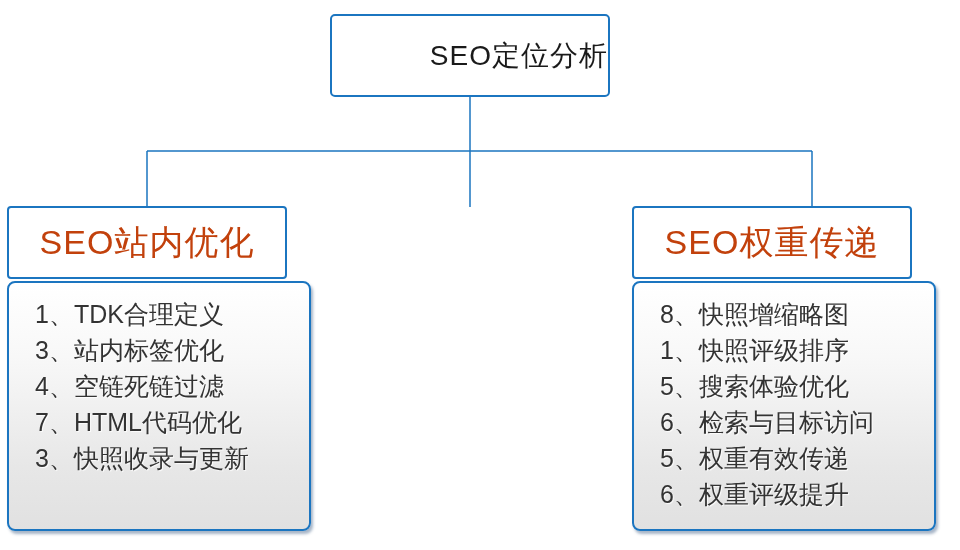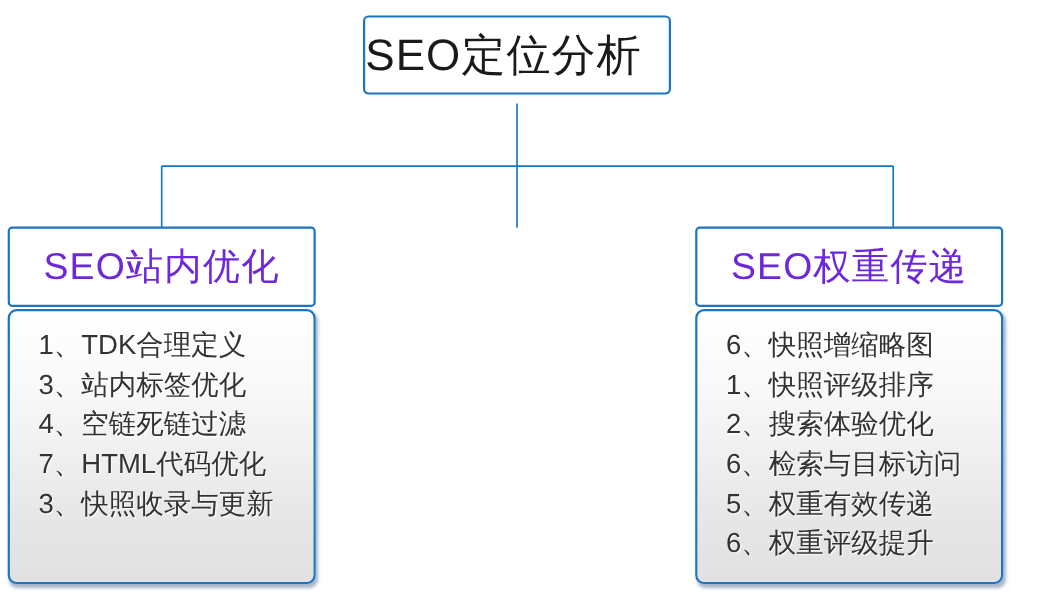--- a/index.html
+++ b/index.html
@@ -17,55 +17,55 @@
   }
   .connectors {
     position: absolute;
     left: 0; top: 0;
     width: 960px; height: 550px;
     pointer-events: none;
   }
   .root-node {
     position: absolute;
     left: 330px; top: 14px;
-    width: 280px; height: 72px;
+    width: 280px; height: 83px;
     box-sizing: border-box;
     background: #ffffff;
     border: 2px solid var(--border-blue, #1b75c0);
     border-radius: 5px;
     display: flex;
     align-items: center;
-    justify-content: flex-start;
-    font-size: 40px;
+    justify-content: flex-end;
+    font-size: 28px;
     color: #1a1a1a;
     letter-spacing: 1px;
   }
   .column {
     position: absolute;
     top: 206px;
     width: 280px;
   }
   .col-header {
     box-sizing: border-box;
     width: 280px; height: 73px;
     background: #ffffff;
     border: 2px solid var(--border-blue, #1b75c0);
     border-radius: 4px;
     display: flex;
     align-items: center;
     justify-content: center;
     font-size: 34px;
-    color: #6d28d9;
+    color: #c2410c;
     letter-spacing: 1px;
     position: relative;
     z-index: 2;
   }
   .col-list {
     box-sizing: border-box;
-    width: 280px; height: 250px;
+    width: 304px; height: 250px;
     margin-top: 2px;
     background: linear-gradient(180deg, #ffffff 0%, #f8f8f8 30%, #e7e7e7 75%, #e1e1e1 100%);
     border: 2px solid var(--border-blue, #1b75c0);
     border-radius: 8px;
     box-shadow: 2px 3px 3px rgba(60, 90, 130, 0.45);
     padding: 13px 10px 0 26px;
     position: relative;
     z-index: 1;
   }
   .list-item {
@@ -104,22 +104,22 @@
       <div class="list-item">3、快照收录与更新</div>
     </div>
   </div>
 
 
   <div class="column col-3">
     <div class="col-header">
       <span>SEO权重传递</span>
     </div>
     <div class="col-list">
-      <div class="list-item">6、快照增缩略图</div>
+      <div class="list-item">8、快照增缩略图</div>
       <div class="list-item">1、快照评级排序</div>
-      <div class="list-item">2、搜索体验优化</div>
+      <div class="list-item">5、搜索体验优化</div>
       <div class="list-item">6、检索与目标访问</div>
       <div class="list-item">5、权重有效传递</div>
       <div class="list-item">6、权重评级提升</div>
     </div>
   </div>
 
 </div>
 
 </body></html>

